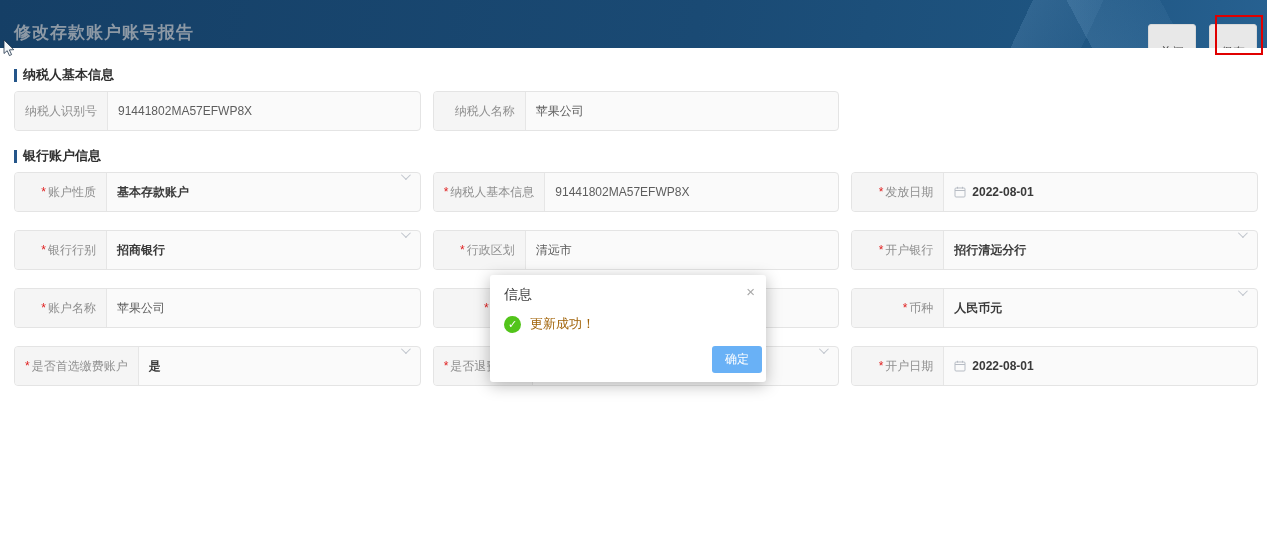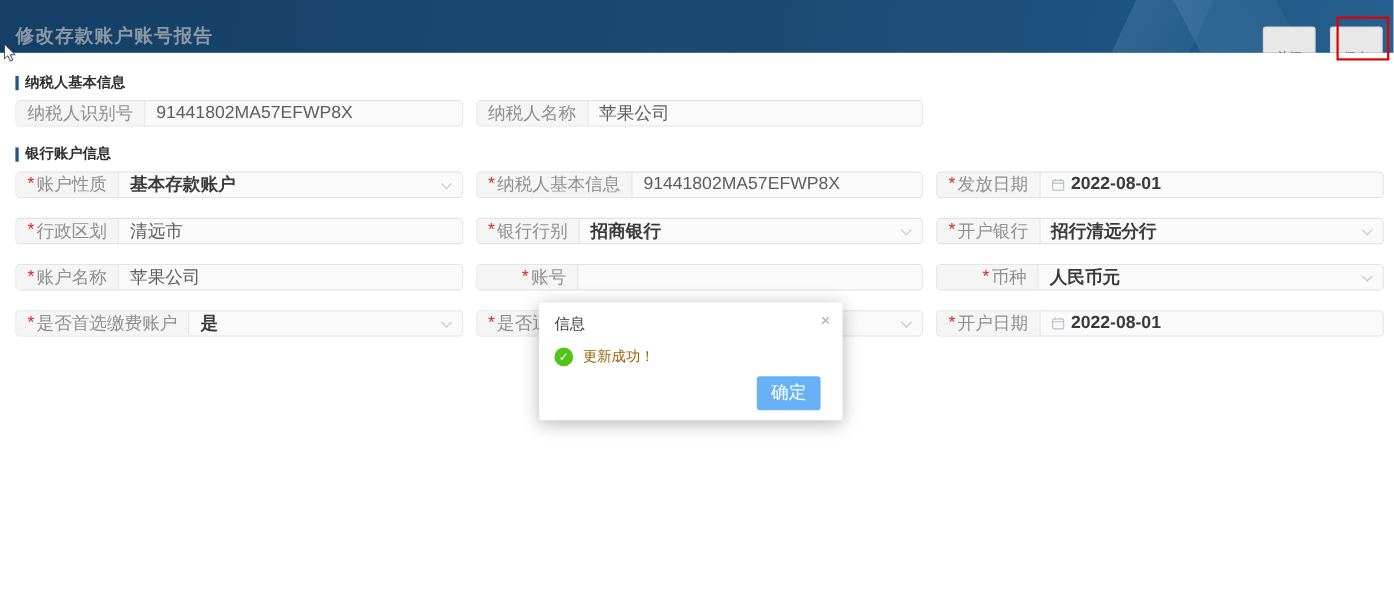--- a/index.html
+++ b/index.html
@@ -58,23 +58,23 @@
     content:"";display:inline-block;width:3px;height:13px;
     background:var(--section-bar);margin-right:6px;
   }
   .st-1{margin:20px 0 9px;}
   .st-2{margin:14px 0 9px;}
   .frow{
     display:grid;grid-template-columns:repeat(3,1fr);
     gap:0 12px;margin-bottom:18px;
   }
   .fbox{
-    display:flex;align-items:center;height:24px;
+    display:flex;height:40px;
     background:#fafafa;border:1px solid #e4e4e4;border-radius:4px;
-    font-size:16px;position:relative;overflow:hidden;
+    font-size:12px;position:relative;overflow:hidden;
   }
   .f-label{
     min-width:92px;height:100%;
     display:flex;align-items:center;justify-content:flex-end;
     padding:0 10px;color:#8f8f8f;white-space:nowrap;
     border-right:1px solid #e6e6e6;background:#f5f5f5;
   }
   .required .f-label::before{content:"*";color:#e02020;margin-right:2px;}
   .f-value{
     flex:1;padding:0 10px;color:#5d5d5d;
@@ -99,22 +99,22 @@
     line-height:16px;cursor:pointer;background:none;border:none;font-family:inherit;
   }
   .modal-body{position:absolute;left:14px;top:40px;display:flex;align-items:center;gap:9px;}
   .check-circle{
     width:17px;height:17px;border-radius:50%;background:var(--success-green);
     color:#fff;font-size:11px;display:flex;align-items:center;justify-content:center;
   }
   .check-circle::before{content:"✓";font-weight:bold;}
   .modal-msg{font-size:13px;color:#a16207;}
   .ok-btn{
-    position:absolute;right:20px;bottom:9px;
-    background:var(--accent-blue);color:#fff;font-size:16px;
+    position:absolute;right:4px;bottom:9px;
+    background:var(--accent-blue);color:#fff;font-size:12px;
     padding:5px 13px;border:none;border-radius:3px;cursor:pointer;font-family:inherit;margin-top:37px;
   }
 </style>
 </head>
 <body>
 
 <div class="header">
   <div class="header-title">修改存款账户账号报告</div>
   <div class="header-buttons">
     <button class="hbtn">关闭</button>
@@ -165,27 +165,27 @@
               <line x1="8.5" y1="0.8" x2="8.5" y2="2.6" stroke="#b7bcc4"></line>
             </svg>
         </span>
         <span>2022-08-01</span>
       </span>
     </div>
   </div>
 
   <div class="frow">
     <div class="fbox required">
+      <span class="f-label">银行行别</span>
+      <span class="f-value v-strong">招商银行</span>
+      <span class="chev"></span>
+    </div>
+    <div class="fbox required">
       <span class="f-label">行政区划</span>
       <span class="f-value">清远市</span>
-    </div>
-    <div class="fbox required">
-      <span class="f-label">银行行别</span>
-      <span class="f-value v-strong">招商银行</span>
-      <span class="chev"></span>
     </div>
     <div class="fbox required">
       <span class="f-label">开户银行</span>
       <span class="f-value v-strong">招行清远分行</span>
       <span class="chev"></span>
     </div>
   </div>
 
   <div class="frow">
     <div class="fbox required">

